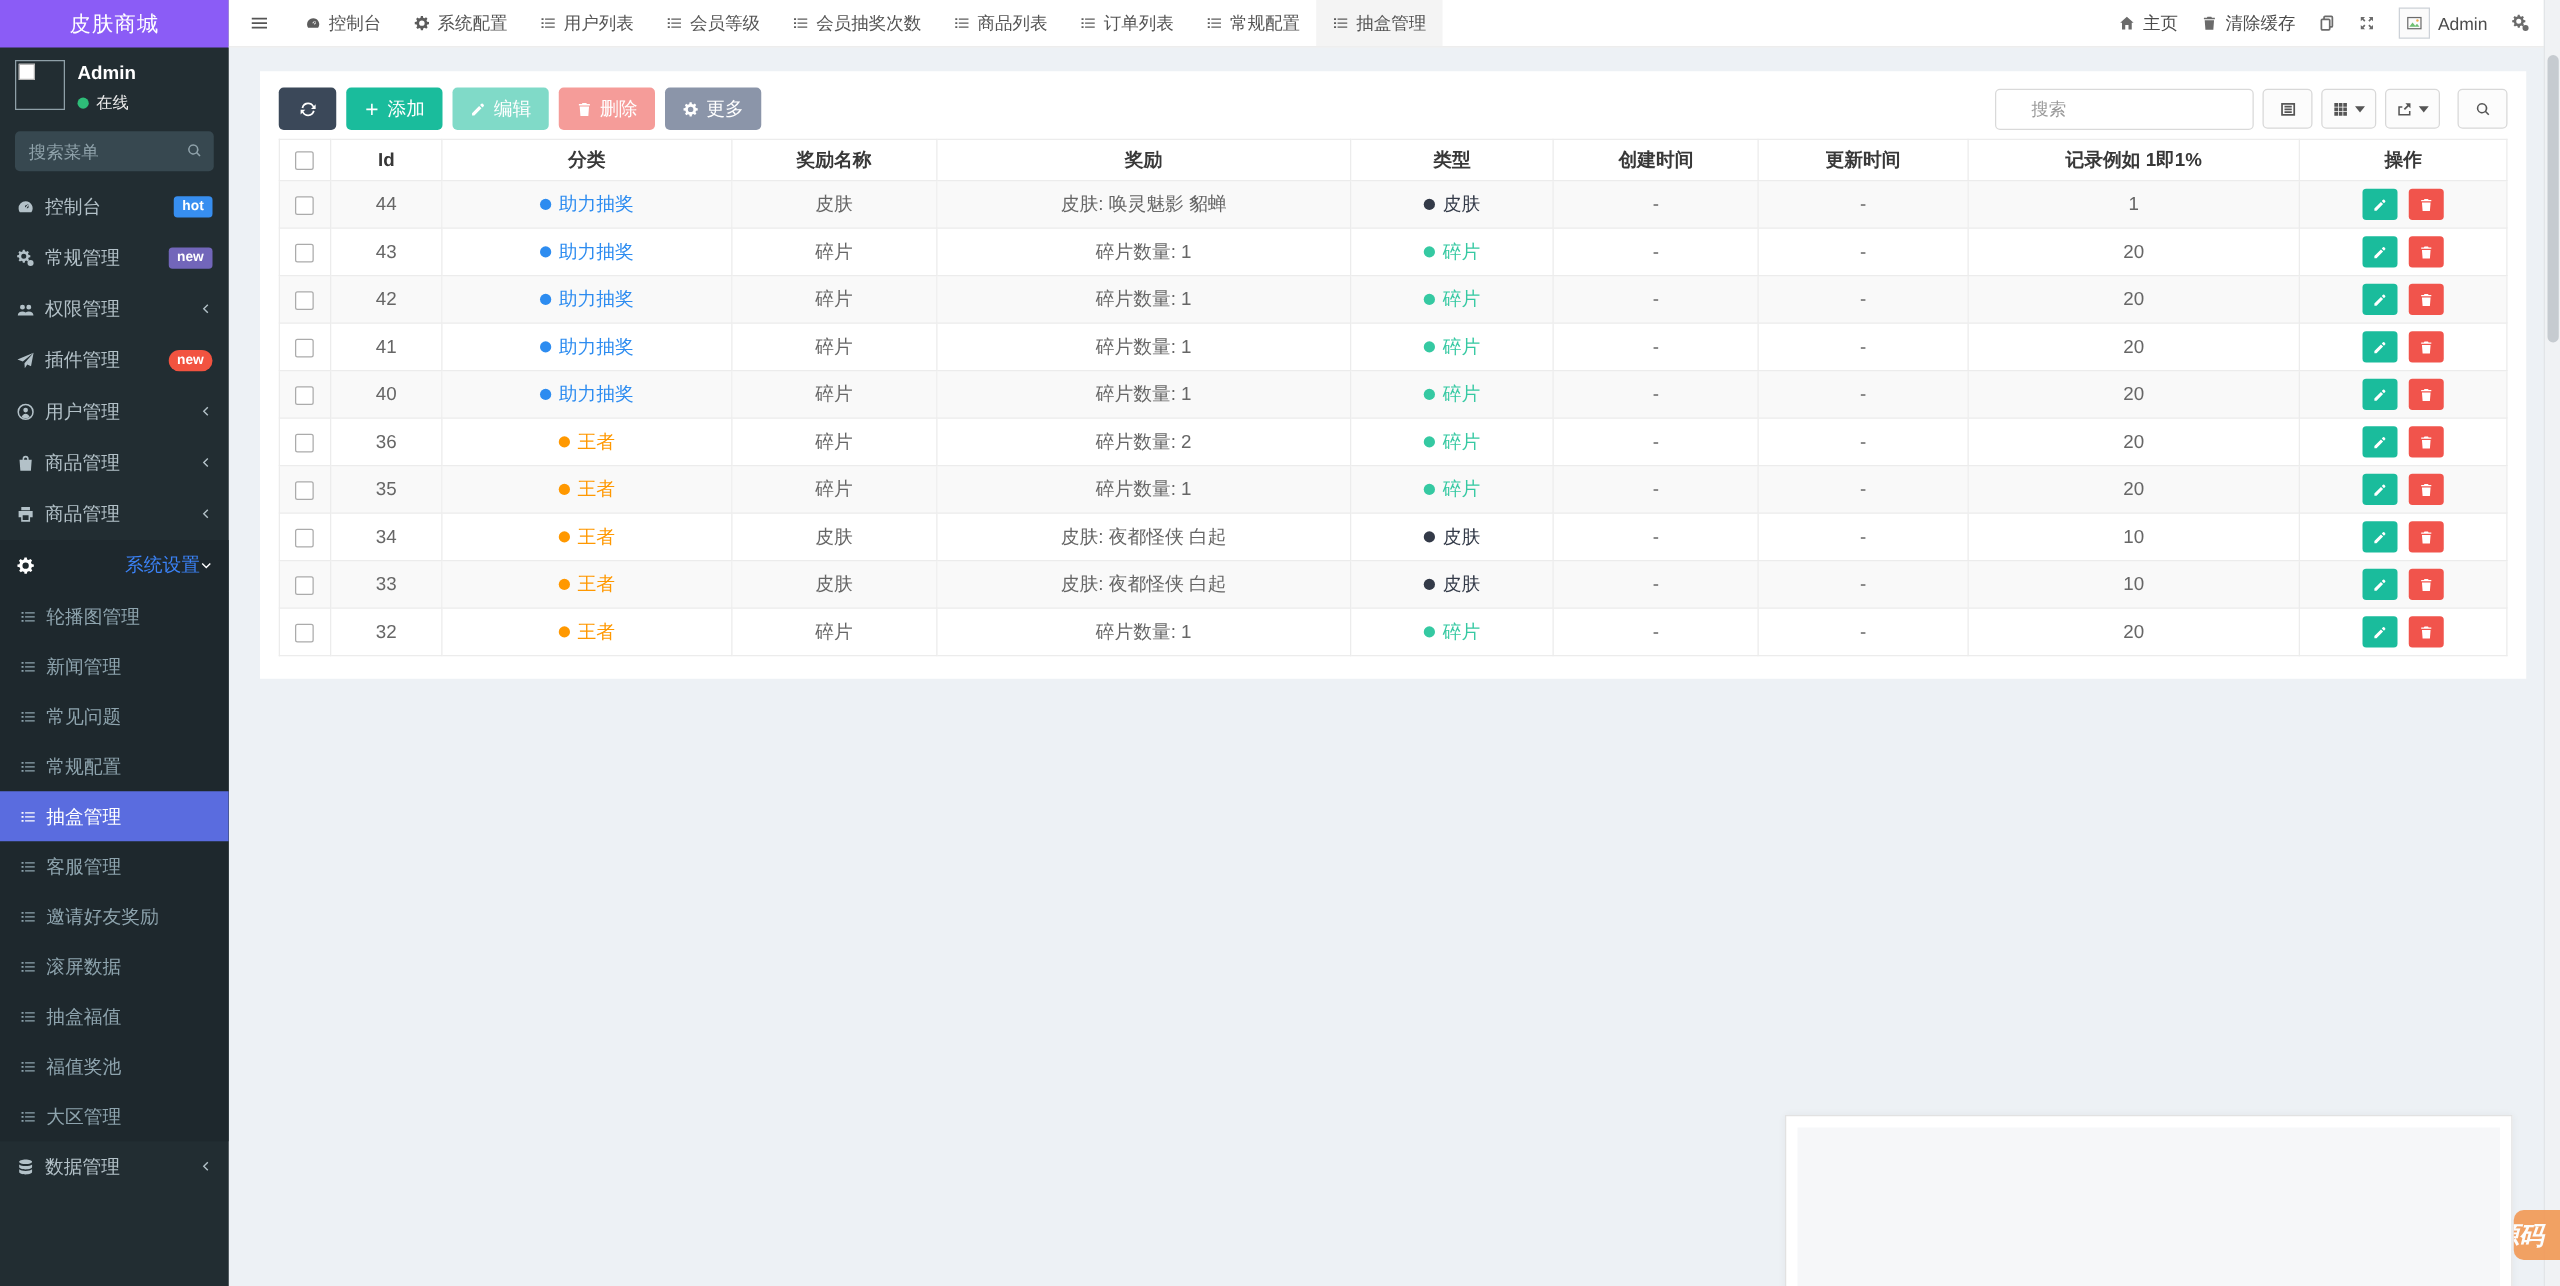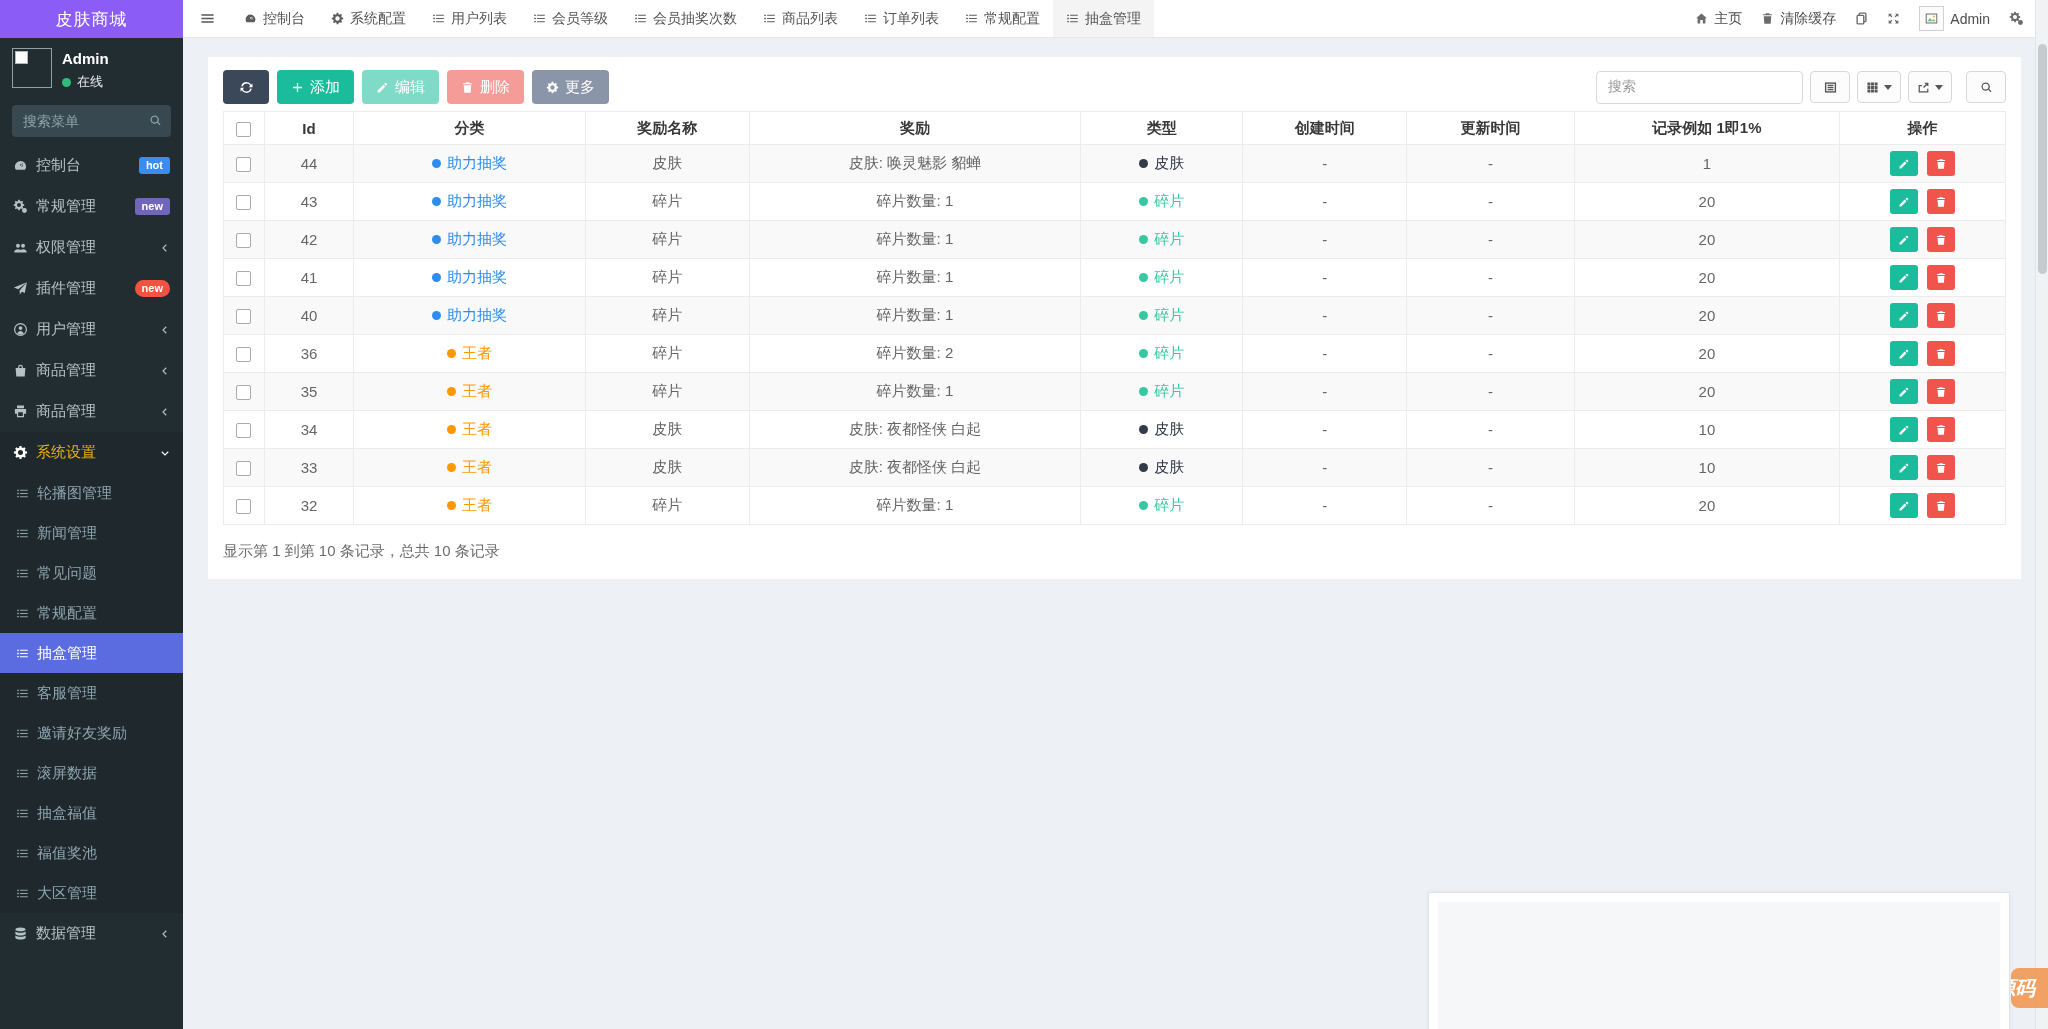--- a/index.html
+++ b/index.html
@@ -16,21 +16,21 @@
   .u-status{margin-top:6px;display:flex;align-items:center;gap:6px;color:#ececec;font-size:13px;}
   .u-dot{width:9px;height:9px;border-radius:50%;background:#2ebd78;}
   .menu-search{margin:6px 12px 8px;position:relative;text-decoration:underline;}
   .menu-search input{width:100%;height:32px;background:#374850;border:none;border-radius:4px;padding:0 30px 0 11px;font-size:14px;color:#cfd8dc;font-family:inherit;outline:none;}
   .menu-search input::placeholder{color:#8fa2aa;}
   .menu-search .ic{position:absolute;right:9px;top:9px;color:#8fa2aa;}
   .menu{flex:1;overflow:hidden;}
   .m-item{height:41px;display:flex;align-items:center;padding:0 13px;color:#b3c1c8;font-size:15px;cursor:pointer;}
   .m-item .lbl{margin-left:8px;flex:1;}
   .m-item .ic{color:#b3c1c8;}
-  .m-item.open{background:#1e282d;color:#eab308;}
+  .m-item.open{background:#1e282d;color:#3b82f6;text-align:right;}
   .m-item.open .ic{color:#fff;}
   .badge{font-size:11px;font-weight:bold;color:#fff;padding:3px 7px;border-radius:3px;line-height:1;}
   .badge.pill{border-radius:9px;}
   .chev{color:#7d8c93;}
   .submenu{background:#1e282d;}
   .sub-item{height:40px;display:flex;align-items:center;padding-left:16px;color:#8ea4ae;font-size:15px;cursor:pointer;}
   .sub-item .lbl{margin-left:8px;}
   .sub-item.active{background:#5a6cdf;color:#fff;}
 
   
@@ -50,21 +50,21 @@
   .card{margin:19px 27px 0 25px;background:#fff;padding:13px 15px 18px;}
   .toolbar{display:flex;align-items:center;}
   .btn{height:34px;border:none;border-radius:4px;font-size:15px;color:#fff;display:inline-flex;align-items:center;gap:6px;padding:0 14px;cursor:pointer;font-family:inherit;margin-right:8px;}
   .btn .ic{color:#fff;}
   .btn-refresh{background:#3b4859;width:46px;justify-content:center;padding:0;}
   .btn-add{background:#1abc9c;}
   .btn-edit{background:#1abc9c;opacity:.55;}
   .btn-del{background:#f0615c;opacity:.62;}
   .btn-more{background:#8b95a9;}
   .toolbar-right{margin-left:auto;display:flex;align-items:center;}
-  .search-input{width:207px;height:33px;border:1px solid #d9d9d9;border-radius:4px;padding:0 11px;font-size:14px;color:#a16207;font-family:Liberation Serif, serif;outline:none;}
+  .search-input{width:207px;height:33px;border:1px solid #d9d9d9;border-radius:4px;padding:0 28px;font-size:14px;color:#a16207;font-family:Liberation Sans, sans-serif;outline:none;}
   .search-input::placeholder{color:#9a9a9a;}
   .vbtn{height:32px;min-width:40px;border:1px solid #d8d8d8;background:#fcfcfc;border-radius:4px;display:inline-flex;align-items:center;justify-content:center;gap:5px;color:#555;margin-left:7px;cursor:pointer;padding:0 8px;}
   .vbtn .ic{color:#555;}
   .caret{width:0;height:0;border-left:4px solid transparent;border-right:4px solid transparent;border-top:5px solid #555;}
   .vbtn.search-btn{margin-left:14px;}
 
   table{width:100%;border-collapse:collapse;margin-top:7px;table-layout:fixed;}
   th,td{border:1px solid #ececec;text-align:center;font-size:15px;overflow:hidden;white-space:nowrap;}
   th{height:33px;color:#383838;font-weight:bold;}
   td{height:38px;color:#666;}
@@ -838,21 +838,20 @@
                       <svg viewBox="0 0 16 16" xmlns="http://www.w3.org/2000/svg" fill="currentColor" fill-rule="evenodd">
                         <path d="M6.1 1.6h3.8l.6 1.1h2.9v1.4H2.6V2.7h2.9zM3.4 5.2h9.2l-.7 9.2H4.1z"></path>
                       </svg>
                     </i>
                   </button>
     </td>
   </tr>
 </tbody>
         </table>
 
-        <div class="summary">显示第 1 到第 10 条记录，总共 10 条记录</div>
       </div>
     </div>
   </div>
 </div>
 
 <div class="embed-box">
     <div class="embed-inner"></div>
   </div>
 <div class="corner-tag">
     <span>源码</span>

